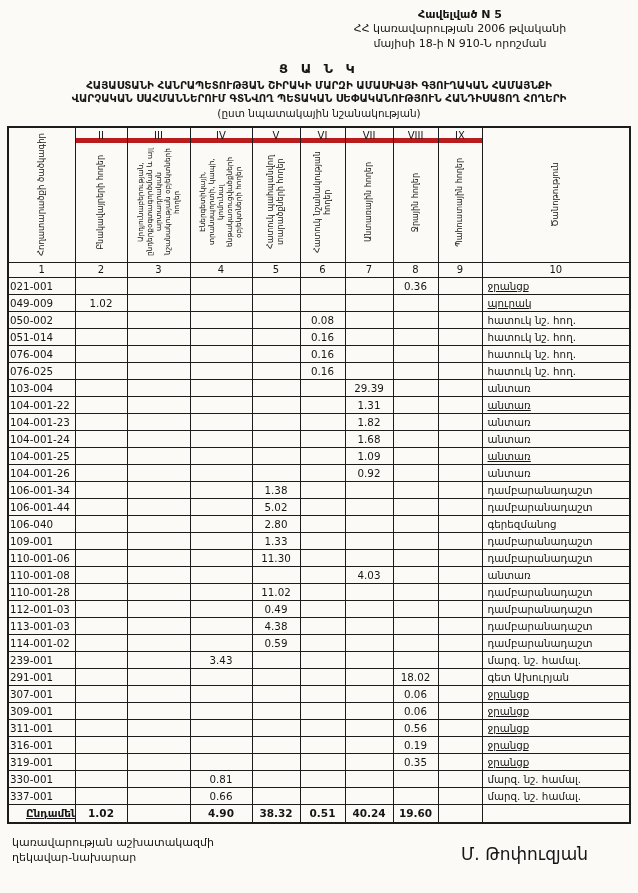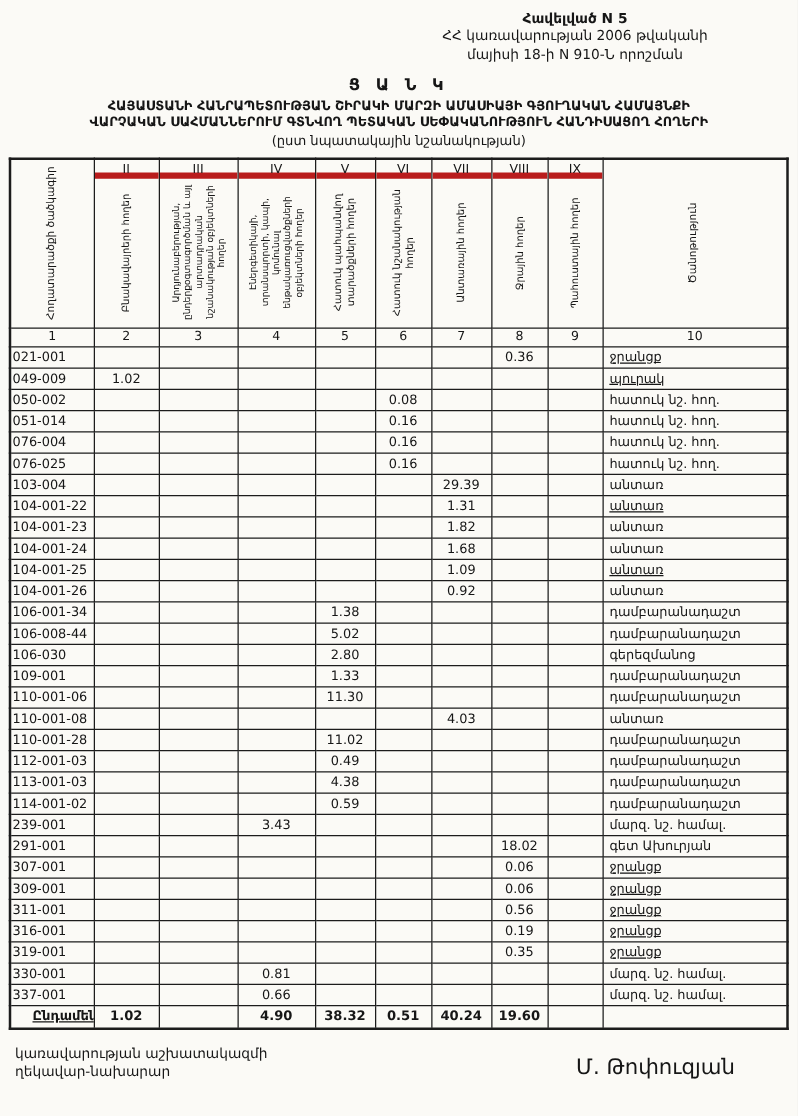--- a/index.html
+++ b/index.html
@@ -343,33 +343,33 @@
         <td class="num"></td>
         <td class="num"></td>
         <td class="num">1.38</td>
         <td class="num"></td>
         <td class="num"></td>
         <td class="num"></td>
         <td class="num"></td>
         <td class="note">դամբարանադաշտ</td>
       </tr>
       <tr>
-        <td class="code">106-008-44</td>
+        <td class="code">106-001-44</td>
         <td class="num"></td>
         <td class="num"></td>
         <td class="num"></td>
         <td class="num">5.02</td>
         <td class="num"></td>
         <td class="num"></td>
         <td class="num"></td>
         <td class="num"></td>
         <td class="note">դամբարանադաշտ</td>
       </tr>
       <tr>
-        <td class="code">106-030</td>
+        <td class="code">106-040</td>
         <td class="num"></td>
         <td class="num"></td>
         <td class="num"></td>
         <td class="num">2.80</td>
         <td class="num"></td>
         <td class="num"></td>
         <td class="num"></td>
         <td class="num"></td>
         <td class="note">գերեզմանոց</td>
       </tr>

